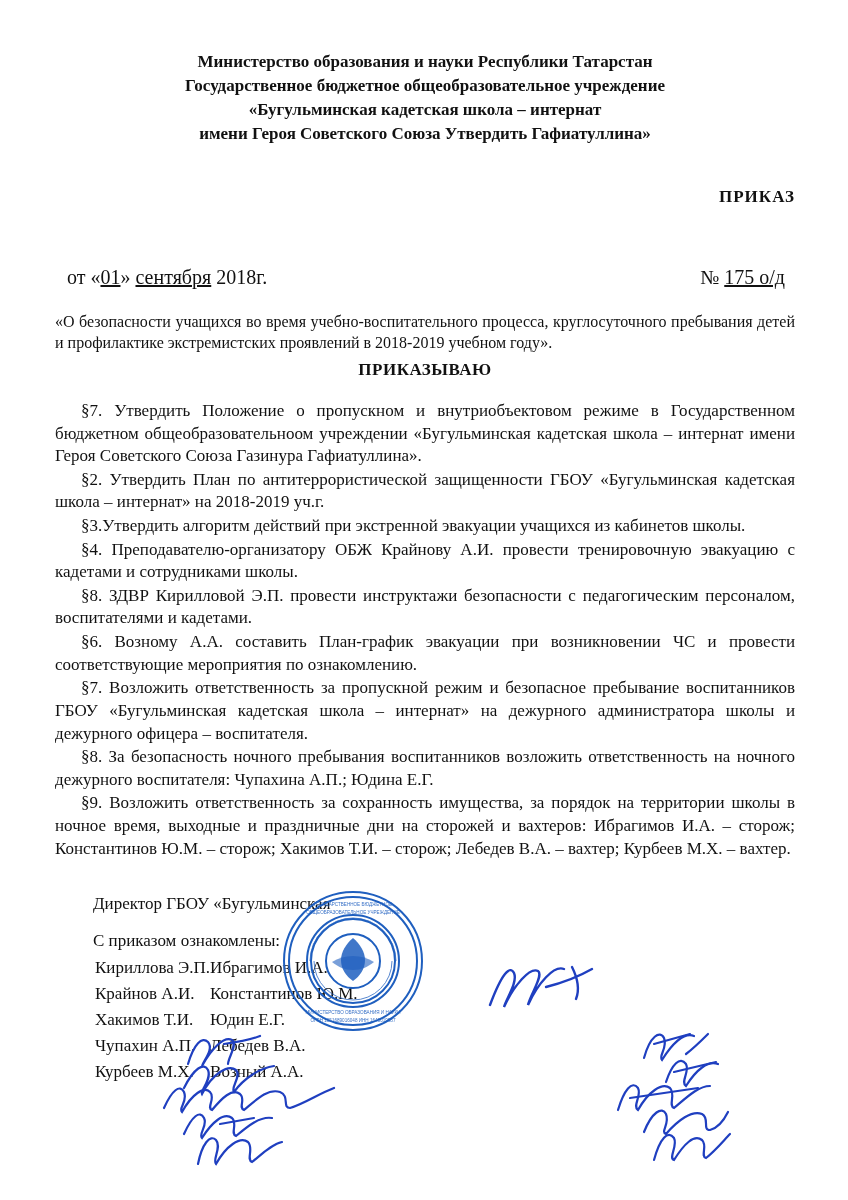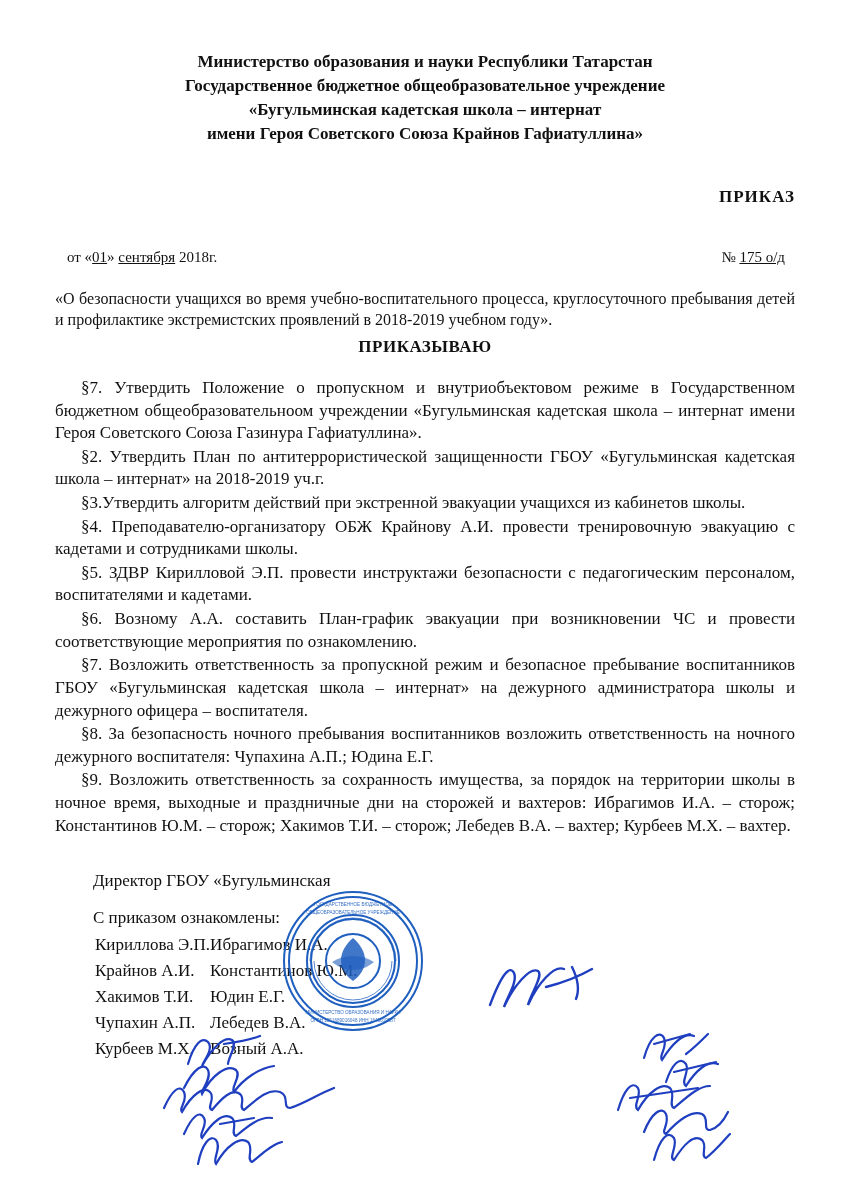--- a/index.html
+++ b/index.html
@@ -37,22 +37,22 @@
     display: block;
   }
   .order-title {
     text-align: right;
     font-weight: bold;
     font-size: 17px;
     letter-spacing: 1px;
     margin-top: 40px;
   }
   .date-row {
-    margin-top: 42px;
-    font-size: 15px;
+    margin-top: 59px;
+    font-size: 20px;
     display: flex;
     justify-content: space-between;
     align-items: baseline;
     padding: 0 10px 0 12px;
   }
   .date-left .u {
     text-decoration: underline;
   }
   .date-right .u {
     text-decoration: underline;
@@ -140,21 +140,21 @@
 </head>
 <body>
 
 <div class="page">
   <div class="content">
 
     <div class="header-block">
       <span class="header-line">Министерство образования и науки Республики Татарстан</span>
       <span class="header-line">Государственное бюджетное общеобразовательное учреждение</span>
       <span class="header-line">«Бугульминская кадетская школа – интернат</span>
-      <span class="header-line">имени Героя Советского Союза Крайнов  Гафиатуллина»</span>
+      <span class="header-line">имени Героя Советского Союза Утвердить  Гафиатуллина»</span>
     </div>
 
     <div class="order-title">ПРИКАЗ</div>
 
     <div class="date-row">
       <div class="date-left">
         <span>от «</span><span class="u">01</span><span>»</span>
         <span class="u">сентября</span>
         <span>2018г.</span>
       </div>
@@ -166,21 +166,21 @@
 
     <div class="subject">«О безопасности учащихся во время учебно-воспитательного процесса, круглосуточного пребывания детей и профилактике экстремистских проявлений в 2018-2019 учебном году».</div>
 
     <div class="prikazyvayu">ПРИКАЗЫВАЮ</div>
 
     <div class="body-text">
       <p class="para">§7. Утвердить Положение о пропускном и внутриобъектовом режиме в Государственном бюджетном общеобразовательноом учреждении «Бугульминская кадетская школа – интернат имени Героя Советского Союза Газинура  Гафиатуллина».</p>
       <p class="para">§2. Утвердить План по антитеррористической защищенности ГБОУ «Бугульминская кадетская школа – интернат» на 2018-2019 уч.г.</p>
       <p class="para">§3.Утвердить алгоритм действий при экстренной эвакуации учащихся из кабинетов школы.</p>
       <p class="para">§4. Преподавателю-организатору ОБЖ Крайнову А.И. провести тренировочную эвакуацию с кадетами и сотрудниками школы.</p>
-      <p class="para">§5. ЗДВР Кирилловой Э.П. провести инструктажи безопасности с педагогическим персоналом, воспитателями и кадетами.</p>
+      <p class="para">§8. ЗДВР Кирилловой Э.П. провести инструктажи безопасности с педагогическим персоналом, воспитателями и кадетами.</p>
       <p class="para">§6. Возному А.А. составить План-график эвакуации при возникновении ЧС и провести соответствующие мероприятия по ознакомлению.</p>
       <p class="para">§7. Возложить ответственность за пропускной режим  и безопасное пребывание воспитанников ГБОУ «Бугульминская кадетская  школа – интернат» на дежурного администратора школы и дежурного офицера – воспитателя.</p>
       <p class="para">§8. За безопасность ночного пребывания воспитанников возложить ответственность на ночного дежурного воспитателя: Чупахина А.П.; Юдина Е.Г.</p>
       <p class="para">§9. Возложить ответственность за сохранность имущества, за порядок на территории школы в ночное время, выходные и праздничные дни на сторожей и вахтеров: Ибрагимов И.А. – сторож; Константинов Ю.М. – сторож; Хакимов Т.И. – сторож; Лебедев В.А. – вахтер; Курбеев М.Х. – вахтер.</p>
     </div>
 
     <div class="sign-block">
       <div class="sign-line">
         <span>Директор ГБОУ «Бугульминская</span>
       </div>

